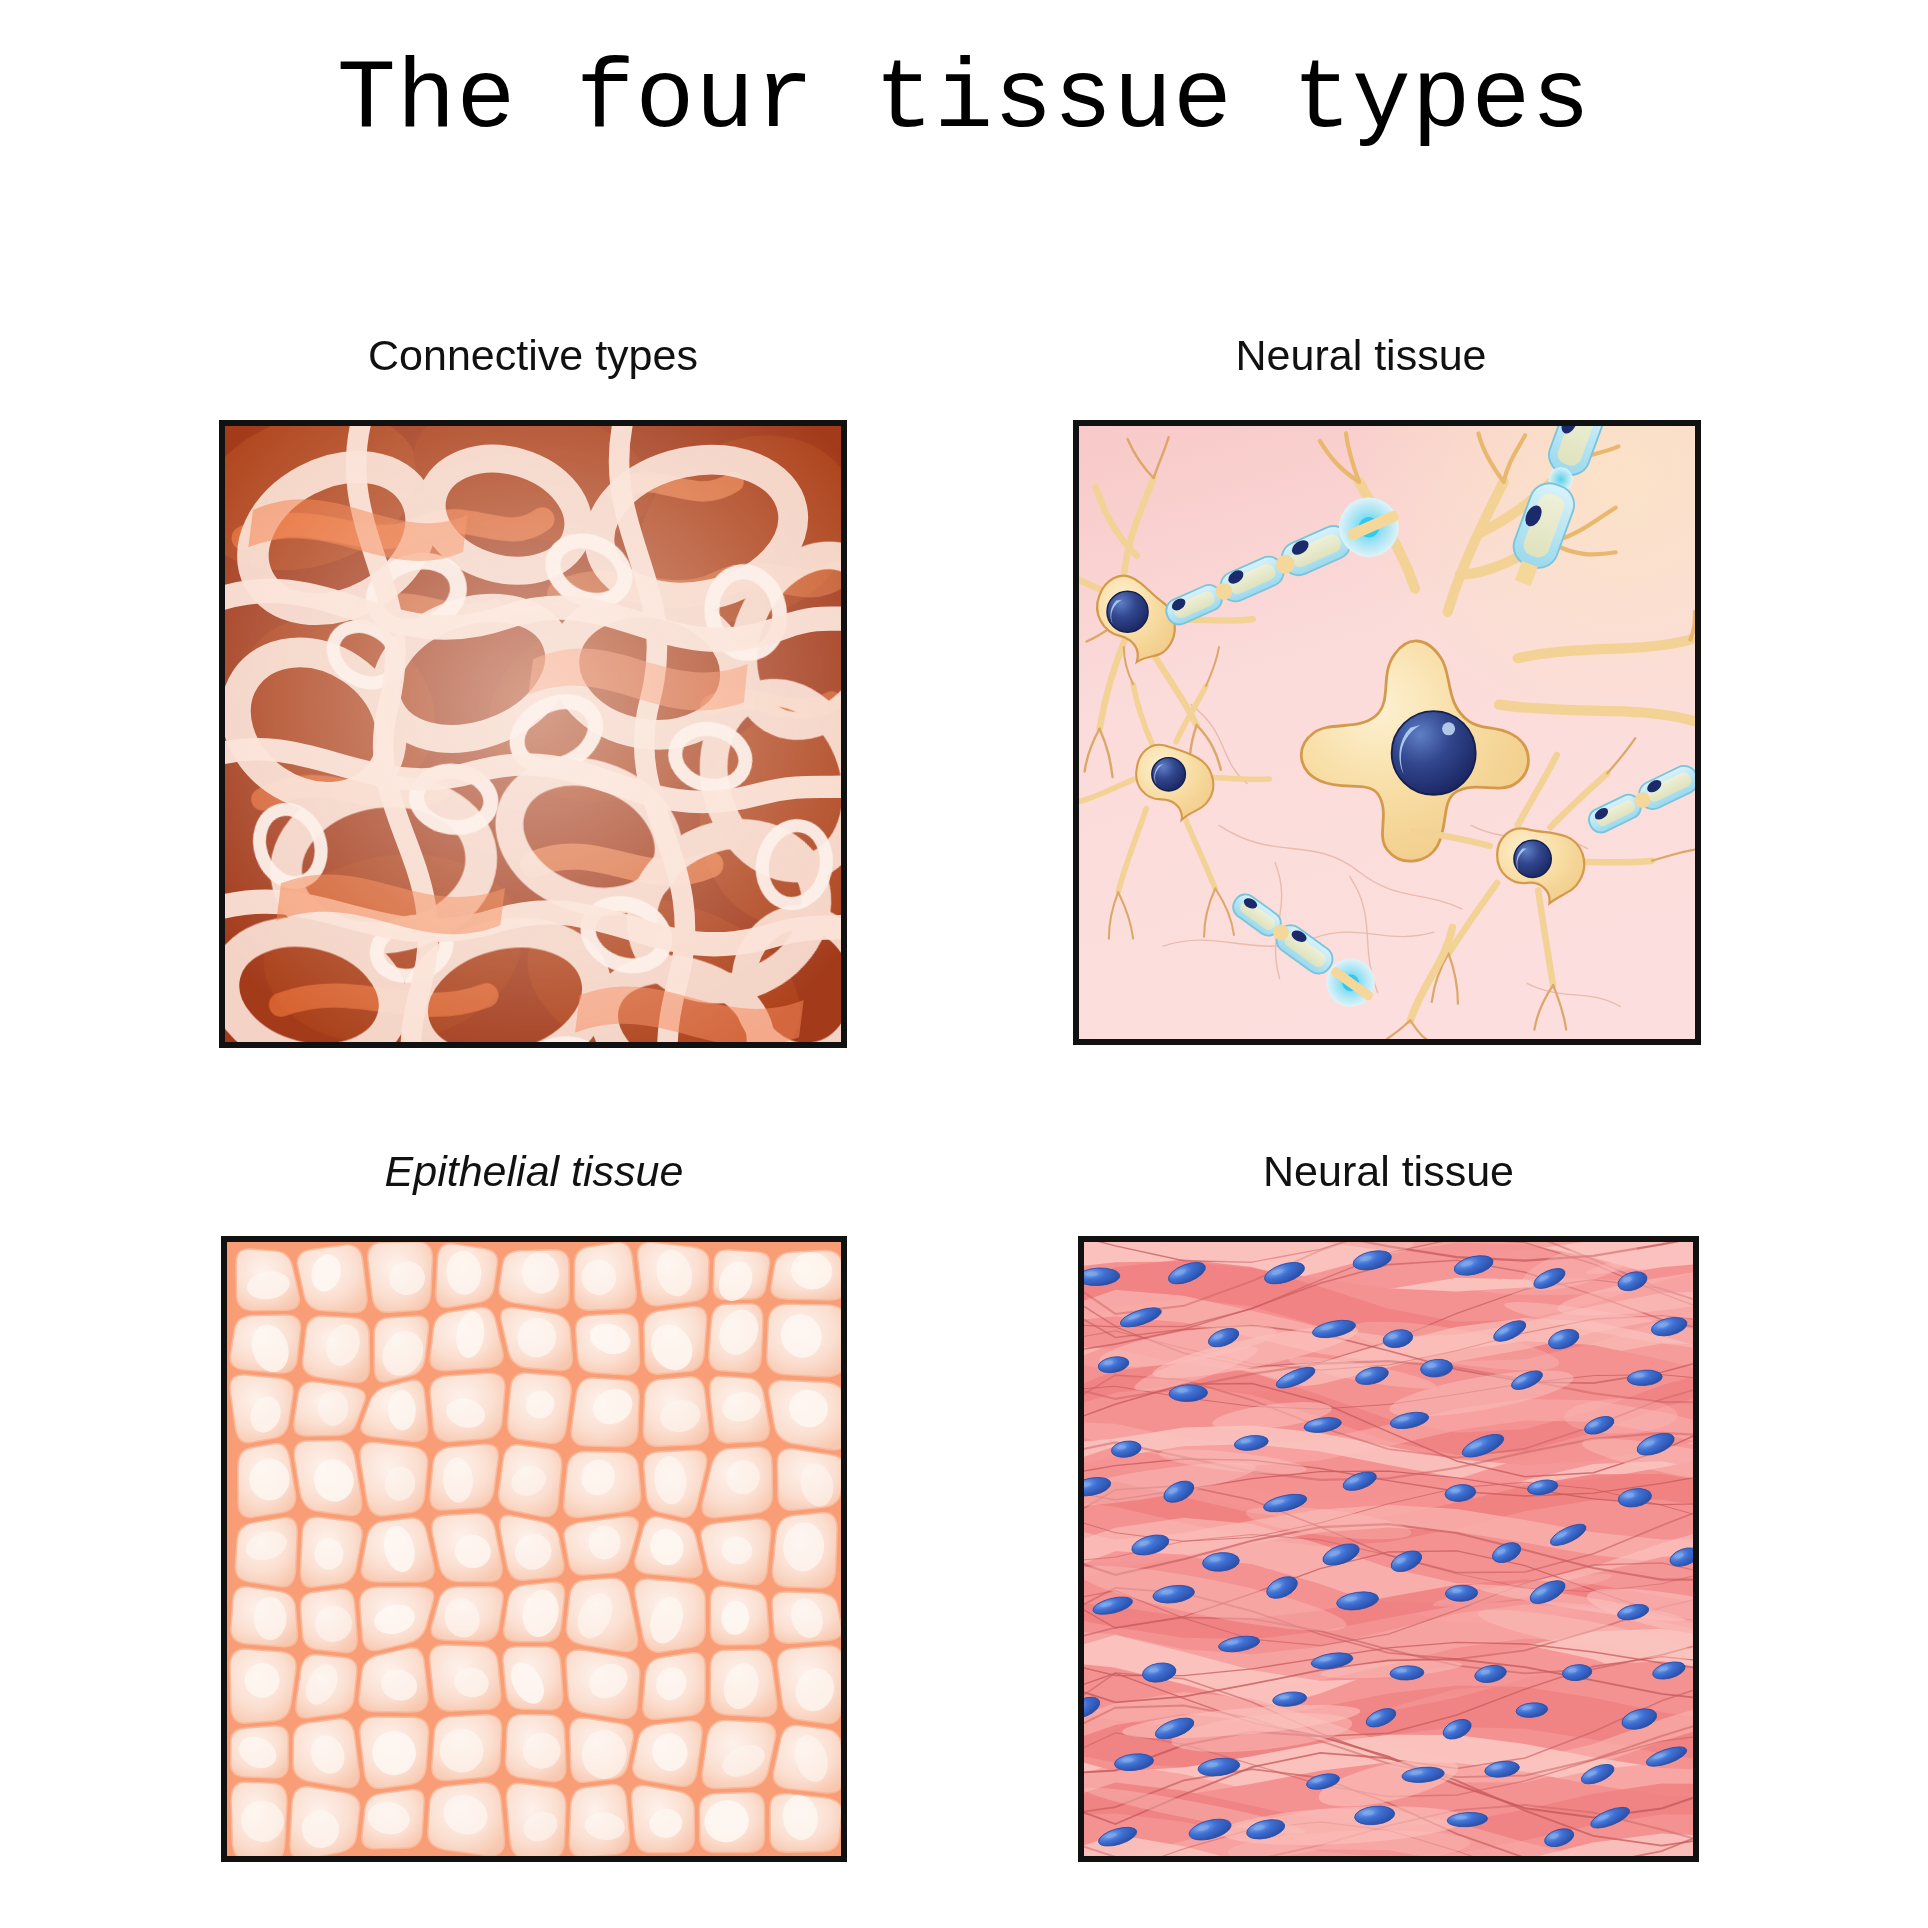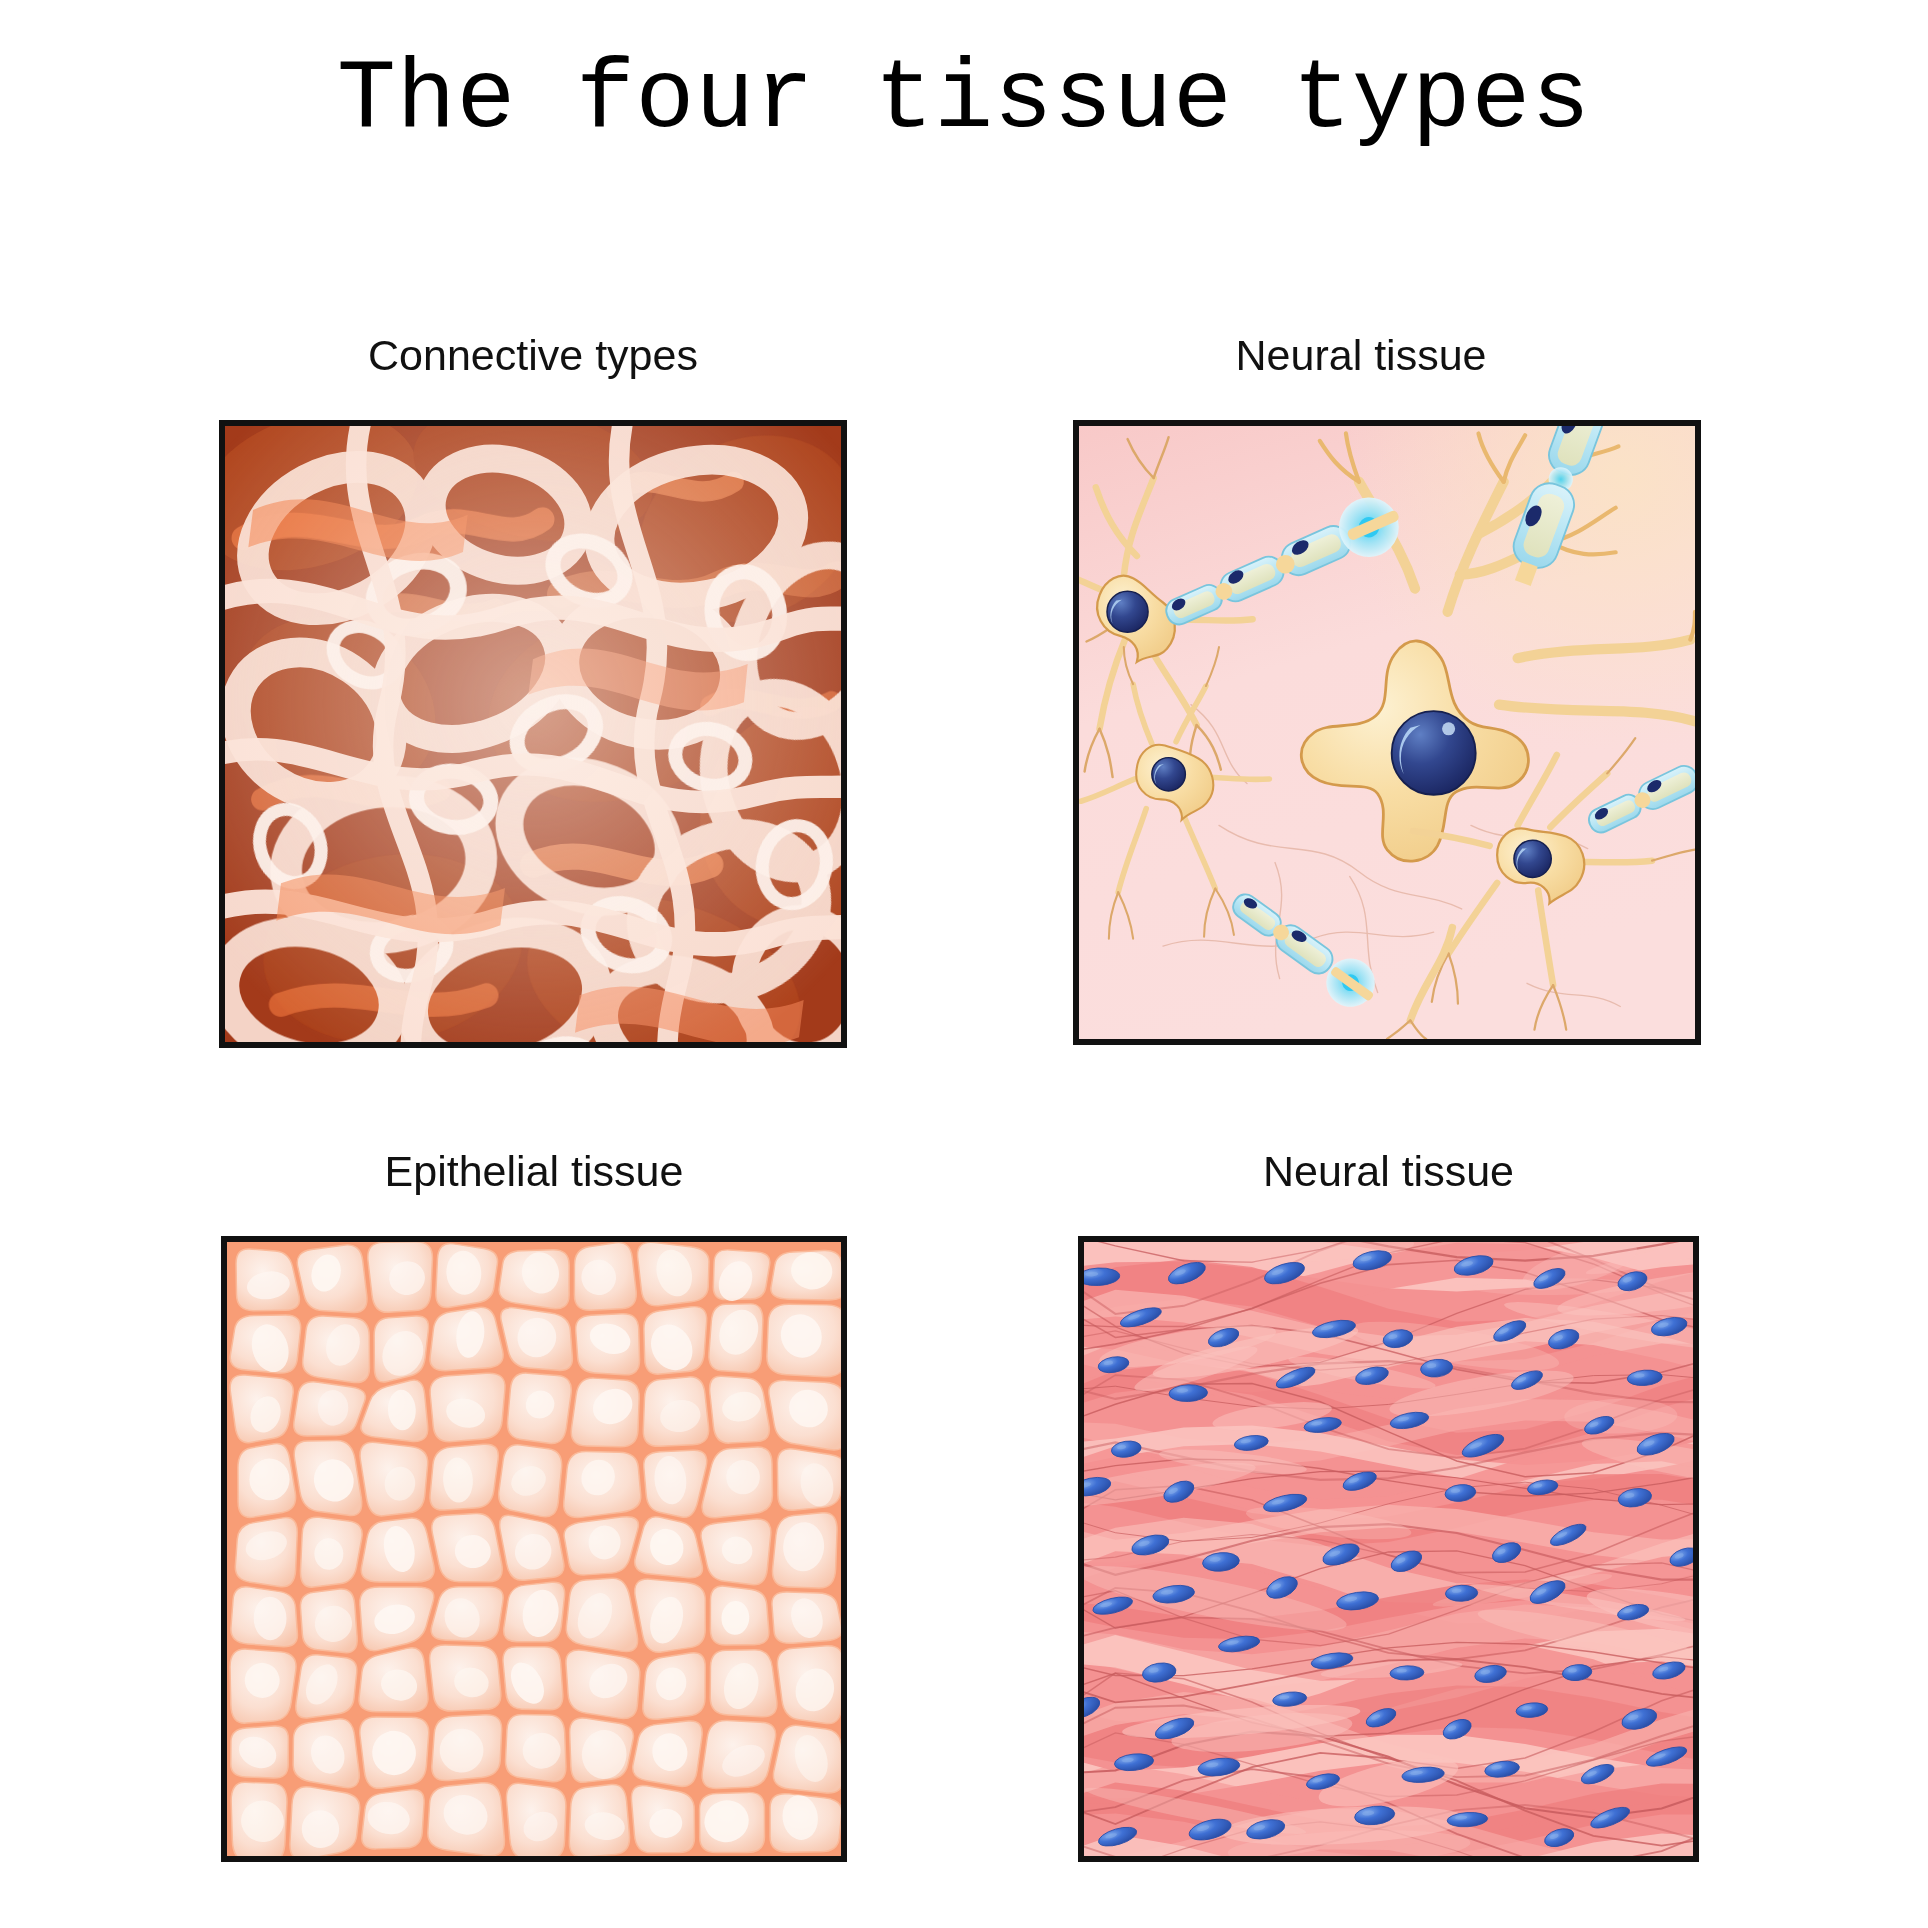--- a/index.html
+++ b/index.html
@@ -65,21 +65,21 @@
 
   
   #panel-connective { left: 219px; top: 331px; width: 628px; height: 718px; }
   #panel-connective .panel-label { top: 0px; }
   #panel-connective .panel-frame { left: 0; top: 89px; width: 628px; height: 628px; }
 
   #panel-neural { left: 1073px; top: 331px; width: 576px; height: 718px; }
   #panel-neural .panel-label { top: 0px; }
   #panel-neural .panel-frame { left: 0; top: 89px; width: 628px; height: 625px; }
 
-  #panel-epithelial { left: 221px; top: 1147px; width: 626px; height: 718px; }
+  #panel-epithelial { left: 221px; top: 1147px; width: 626px; height: 718px; font-style: italic; }
   #panel-epithelial .panel-label { top: 0px; }
   #panel-epithelial .panel-frame { left: 0; top: 89px; width: 626px; height: 626px; }
 
   #panel-muscle { left: 1078px; top: 1147px; width: 621px; height: 718px; }
   #panel-muscle .panel-label { top: 0px; }
   #panel-muscle .panel-frame { left: 0; top: 89px; width: 621px; height: 626px; }
 </style>
 </head>
 <body>
 

